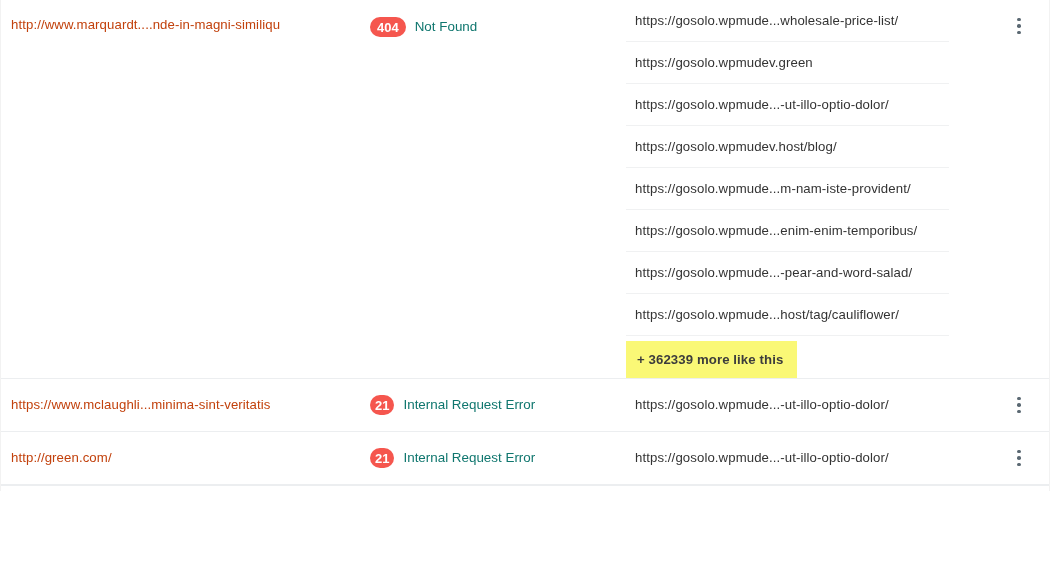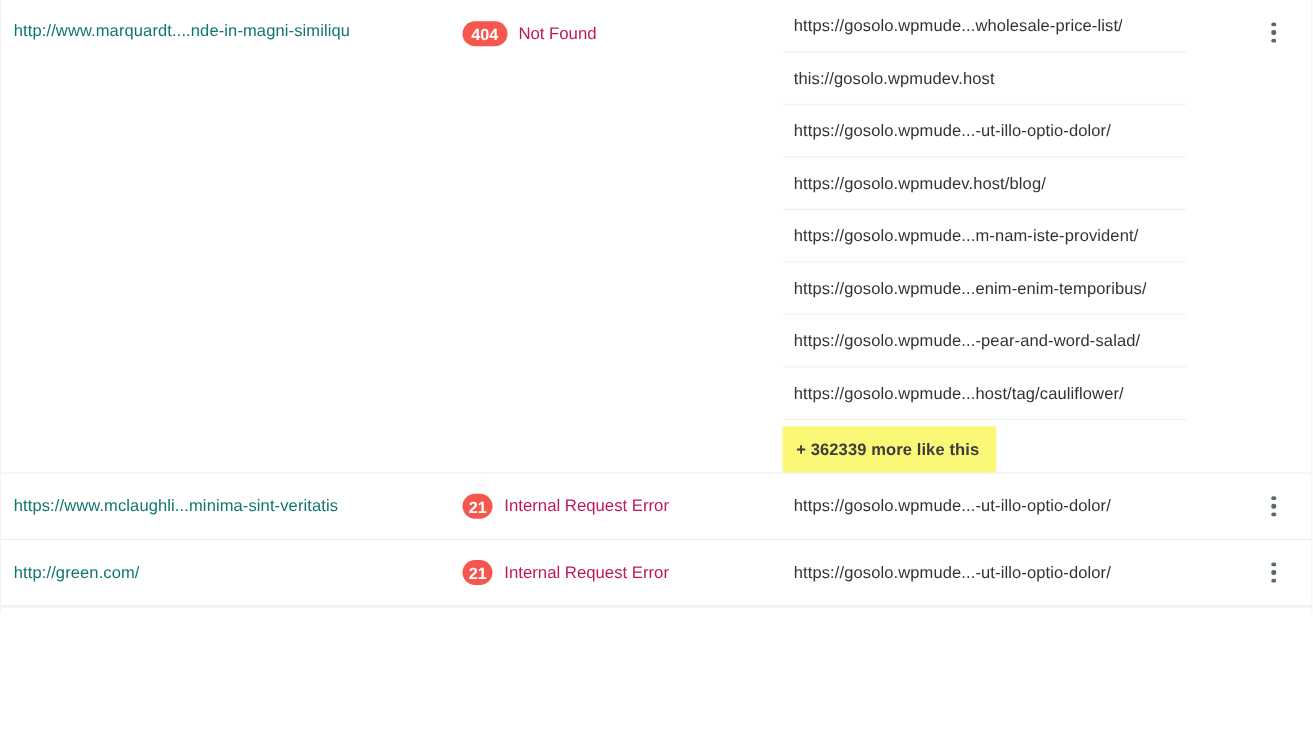--- a/index.html
+++ b/index.html
@@ -59,21 +59,21 @@
     flex: 0 0 60px;
     box-sizing: border-box;
     display: flex;
     justify-content: center;
   }
 
   
   .source-url {
     font-size: 13.2px;
     line-height: 1.2;
-    color: #0f766e;
+    color: #c2410c;
     letter-spacing: 0.1px;
     white-space: nowrap;
     overflow: hidden;
   }
 
   .dest-url {
     font-size: 13.2px;
     line-height: 1.2;
     color: #333333;
     letter-spacing: 0.1px;
@@ -102,21 +102,21 @@
     font-weight: bold;
     line-height: 1;
     box-sizing: border-box;
   }
   .badge.narrow {
     padding: 0 5px;
     min-width: 22px;
   }
   .status-text {
     font-size: 13.4px;
-    color: #be185d;
+    color: #0f766e;
     line-height: 1.2;
   }
 
   
   .dest-list {
     display: flex;
     flex-direction: column;
   }
   .dest-item {
     height: 42px;
@@ -220,21 +220,21 @@
         <span class="status-text">Not Found</span>
       </div>
     </div>
 
     <div class="col-dest">
       <div class="dest-list">
         <div class="dest-item">
           <span class="dest-url">https://gosolo.wpmude...wholesale-price-list/</span>
         </div>
         <div class="dest-item">
-          <span class="dest-url">this://gosolo.wpmudev.host</span>
+          <span class="dest-url">https://gosolo.wpmudev.green</span>
         </div>
         <div class="dest-item">
           <span class="dest-url">https://gosolo.wpmude...-ut-illo-optio-dolor/</span>
         </div>
         <div class="dest-item">
           <span class="dest-url">https://gosolo.wpmudev.host/blog/</span>
         </div>
         <div class="dest-item">
           <span class="dest-url">https://gosolo.wpmude...m-nam-iste-provident/</span>
         </div>

